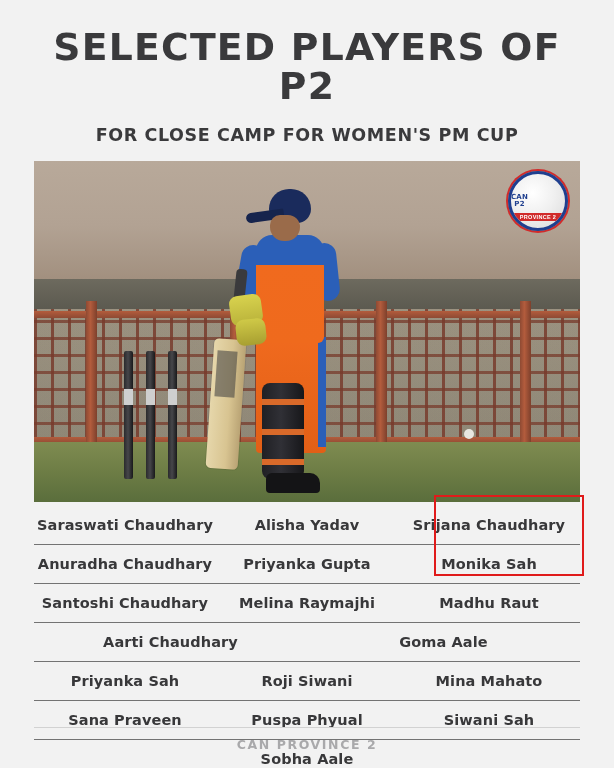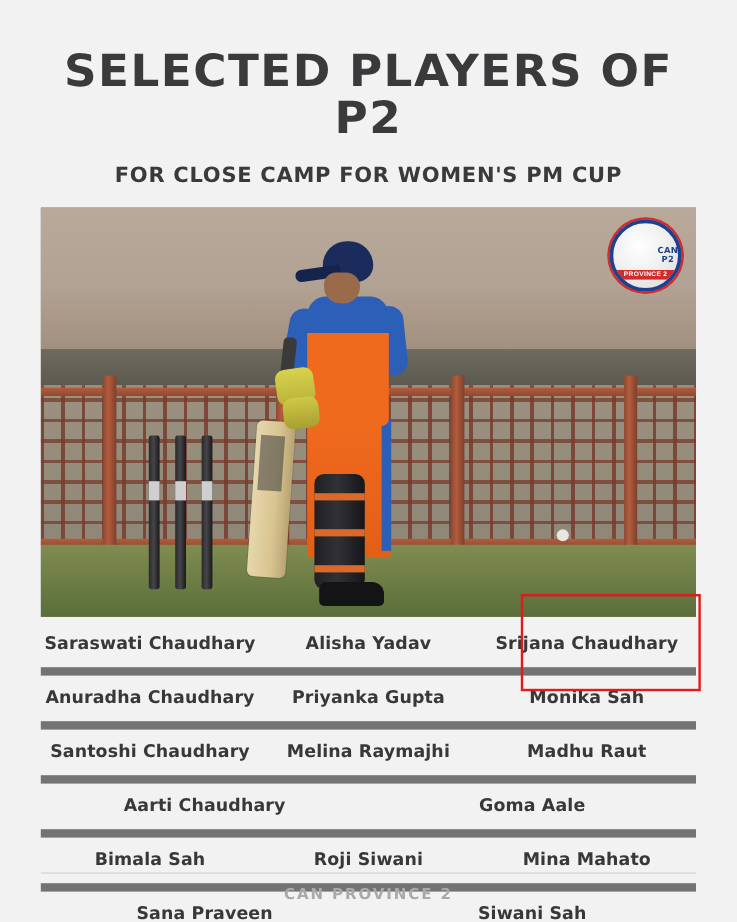--- a/index.html
+++ b/index.html
@@ -12,21 +12,21 @@
     background: #f2f2f2;
     font-family: "Liberation Sans", sans-serif;
     overflow: hidden;
   }
   .poster {
     position: relative;
     width: 614px;
     height: 768px;
     background: #f2f2f2;
     box-sizing: border-box;
-    padding: 12px 34px;
+    padding: 0 34px;
   }
   .title {
     text-align: center;
     font-family: "DejaVu Sans", sans-serif;
     font-weight: bold;
     font-size: 37px;
     letter-spacing: 1.2px;
     color: #3a3a3c;
     margin: 0;
     padding-top: 28px;
@@ -230,21 +230,21 @@
   .logo-badge {
     position: absolute;
     right: 12px; top: 10px;
     width: 54px; height: 54px;
     border-radius: 50%;
     background: radial-gradient(circle at 40% 35%, #ffffff 0%, #f0f0f0 45%, #d9d9d9 100%);
     border: 3px solid #1f3f8f;
     box-shadow: 0 0 0 2px #d12b2b;
     display: flex;
     align-items: center;
-    justify-content: flex-end;
+    justify-content: flex-start;
     overflow: hidden;
   }
   .logo-badge .logo-text {
     font-family: "DejaVu Sans", sans-serif;
     font-size: 7px;
     font-weight: bold;
     color: #1f3f8f;
     text-align: center;
     line-height: 1.05;
     letter-spacing: 0.2px;
@@ -261,21 +261,21 @@
     letter-spacing: 0.3px;
   }
 
   
   .roster {
     margin-top: 4px;
     width: 546px;
   }
   .row {
     display: flex;
-    border-bottom: 7px solid #737373;
+    border-bottom: 1px solid #737373;
     height: 38px;
     align-items: center;
   }
   .row:last-child { border-bottom: none; }
   .cell {
     flex: 1 1 33.333%;
     text-align: center;
     font-family: "DejaVu Sans", sans-serif;
     font-weight: bold;
     font-size: 14.5px;
@@ -394,27 +394,28 @@
       <div class="cell">Melina Raymajhi</div>
       <div class="cell">Madhu Raut</div>
     </div>
 
     <div class="row">
       <div class="cell">Aarti Chaudhary</div>
       <div class="cell">Goma Aale</div>
     </div>
 
     <div class="row">
-      <div class="cell">Bimala Sah</div>
+      <div class="cell">Priyanka Sah</div>
       <div class="cell">Roji Siwani</div>
       <div class="cell">Mina Mahato</div>
     </div>
 
     <div class="row">
       <div class="cell">Sana Praveen</div>
+      <div class="cell">Puspa Phyual</div>
       <div class="cell">Siwani Sah</div>
     </div>
 
     <div class="row single">
       <div class="cell">Sobha Aale</div>
     </div>
 
   </div>
 
   <div class="highlight-box" style="left:434px; top:495px; width:146px; height:77px;"></div>

